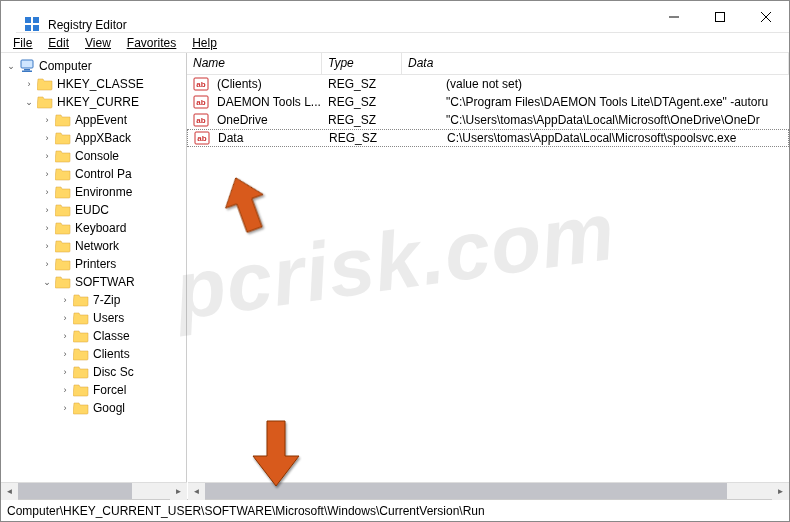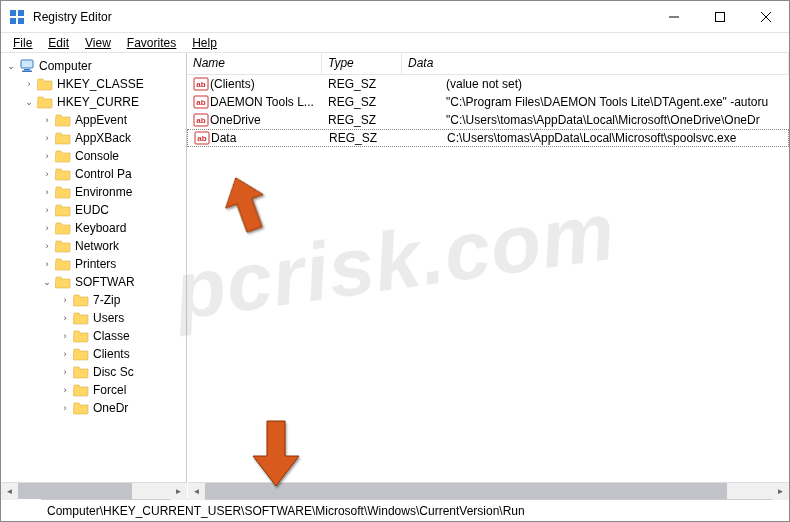--- a/index.html
+++ b/index.html
@@ -1,19 +1,19 @@
 <!DOCTYPE html>
 <html><head>
   <meta charset="utf-8">
   <style>
     * { margin: 0; padding: 0; box-sizing: border-box; }
     body { font-family: "Segoe UI", Tahoma, sans-serif; font-size: 12px; background: #fff; width: 790px; height: 522px; overflow: hidden; position: relative; border: 1px solid #888; }
     
     
-    .titlebar { height: 32px; display: flex; align-items: center; background: #fff; border-bottom: 1px solid #e5e5e5; }
+    .titlebar { height: 32px; display: flex; align-items: flex-end; background: #fff; border-bottom: 1px solid #e5e5e5; margin-left: 15px; }
     .titlebar .app-icon { width: 16px; height: 16px; margin: 0 8px; }
     .titlebar .title { flex: 1; font-size: 12px; color: #000; }
     .win-controls { display: flex; height: 100%; }
     .win-btn { width: 46px; height: 100%; display: flex; align-items: center; justify-content: center; cursor: pointer; }
     
     
     .menubar { height: 20px; display: flex; align-items: center; padding: 0 4px; border-bottom: 1px solid #e5e5e5; font-size: 12px; }
     .menu-item { padding: 2px 8px; cursor: pointer; color: #000; text-decoration: underline; }
     .menu-item .underl { text-decoration: underline; }
     
@@ -36,34 +36,34 @@
     .list-panel { flex:1; background:#fff; overflow:hidden; display:flex; flex-direction:column; }
     .list-header { display:flex; height:22px; border-bottom:1px solid #e5e5e5; font-size:12px; color:#000;font-style:italic; }
     .col-h { padding:3px 6px; border-right:1px solid #e5e5e5; cursor:pointer; }
     .col-name { width:135px; }
     .col-type { width:80px; }
     .col-data { flex:1; }
     .list-body { flex:1; }
     .list-row { display:flex; height:18px; align-items:center; font-size:12px; }
     .list-row.focused { border:1px dotted #888; }
     .cell { padding:0 6px; white-space:nowrap; overflow:hidden; }
-    .cell.name { width:135px; display:flex; align-items:center; gap:1px; }
+    .cell.name { width:135px; display:flex; align-items:center; gap:8px; }
     .cell.type { width:80px; }
     .cell.data { flex:1;margin-left:38px; }
     .val-icon { width:16px; height:16px; flex-shrink:0; }
     
     
     .hscroll-tree { height:17px; background:#f0f0f0; border-top:1px solid #ddd; position:absolute; bottom:0; left:0; width:186px; display:flex; }
     .hscroll-list { height:17px; background:#f0f0f0; border-top:1px solid #ddd; position:absolute; bottom:0; left:187px; right:0; display:flex; }
     .sb-btn { width:17px; height:17px; background:#f0f0f0; display:flex; align-items:center; justify-content:center; font-size:8px; color:#666; }
     .sb-track { flex:1; background:#f0f0f0; position:relative; }
     .sb-thumb { position:absolute; height:100%; background:#c2c3c9; }
     
     
-    .pathbar { height:22px; border-top:1px solid #ccc; padding:0 6px; display:flex; align-items:center; font-size:12px; background:#fff;margin-left:40px; }
+    .pathbar { height:22px; border-top:1px solid #ccc; padding:0 6px; display:flex; align-items:center; font-size:12px; background:#fff; }
     .pathbar input { border:none; width:100%; font-size:12px; font-family:inherit; outline:none; background:transparent; }
     
     
     .arrow-note { position:absolute; pointer-events:none; z-index:50; }
     
     
     .watermark { position:absolute; top:50%; left:50%; transform:translate(-50%,-50%) rotate(-8deg); font-size:82px; font-weight:700; color:rgba(120,120,120,0.15); letter-spacing:1px; white-space:nowrap; z-index:1; pointer-events:none; font-style:italic; }
   </style>
 </head>
 <body>
@@ -245,21 +245,21 @@
           <span class="tree-icon"><svg viewBox="0 0 16 16" width="16" height="16">
               <path d="M1 3 h5 l1 2 h8 v8 a1 1 0 0 1 -1 1 h-13 a1 1 0 0 1 -1 -1 z" fill="#ffd766" stroke="#d9a23a" stroke-width="0.5"></path>
             </svg></span>
           <span class="tree-label">Forcel</span>
         </div>
         <div class="tree-row indent-3">
           <span class="exp">›</span>
           <span class="tree-icon"><svg viewBox="0 0 16 16" width="16" height="16">
               <path d="M1 3 h5 l1 2 h8 v8 a1 1 0 0 1 -1 1 h-13 a1 1 0 0 1 -1 -1 z" fill="#ffd766" stroke="#d9a23a" stroke-width="0.5"></path>
             </svg></span>
-          <span class="tree-label">OneDr</span>
+          <span class="tree-label">Googl</span>
         </div>
       </div>
   </div>
 
   <div class="list-panel">
     <div class="list-header">
       <div class="col-h col-name">Name</div>
       <div class="col-h col-type">Type</div>
       <div class="col-h col-data">Data</div>
     </div>

